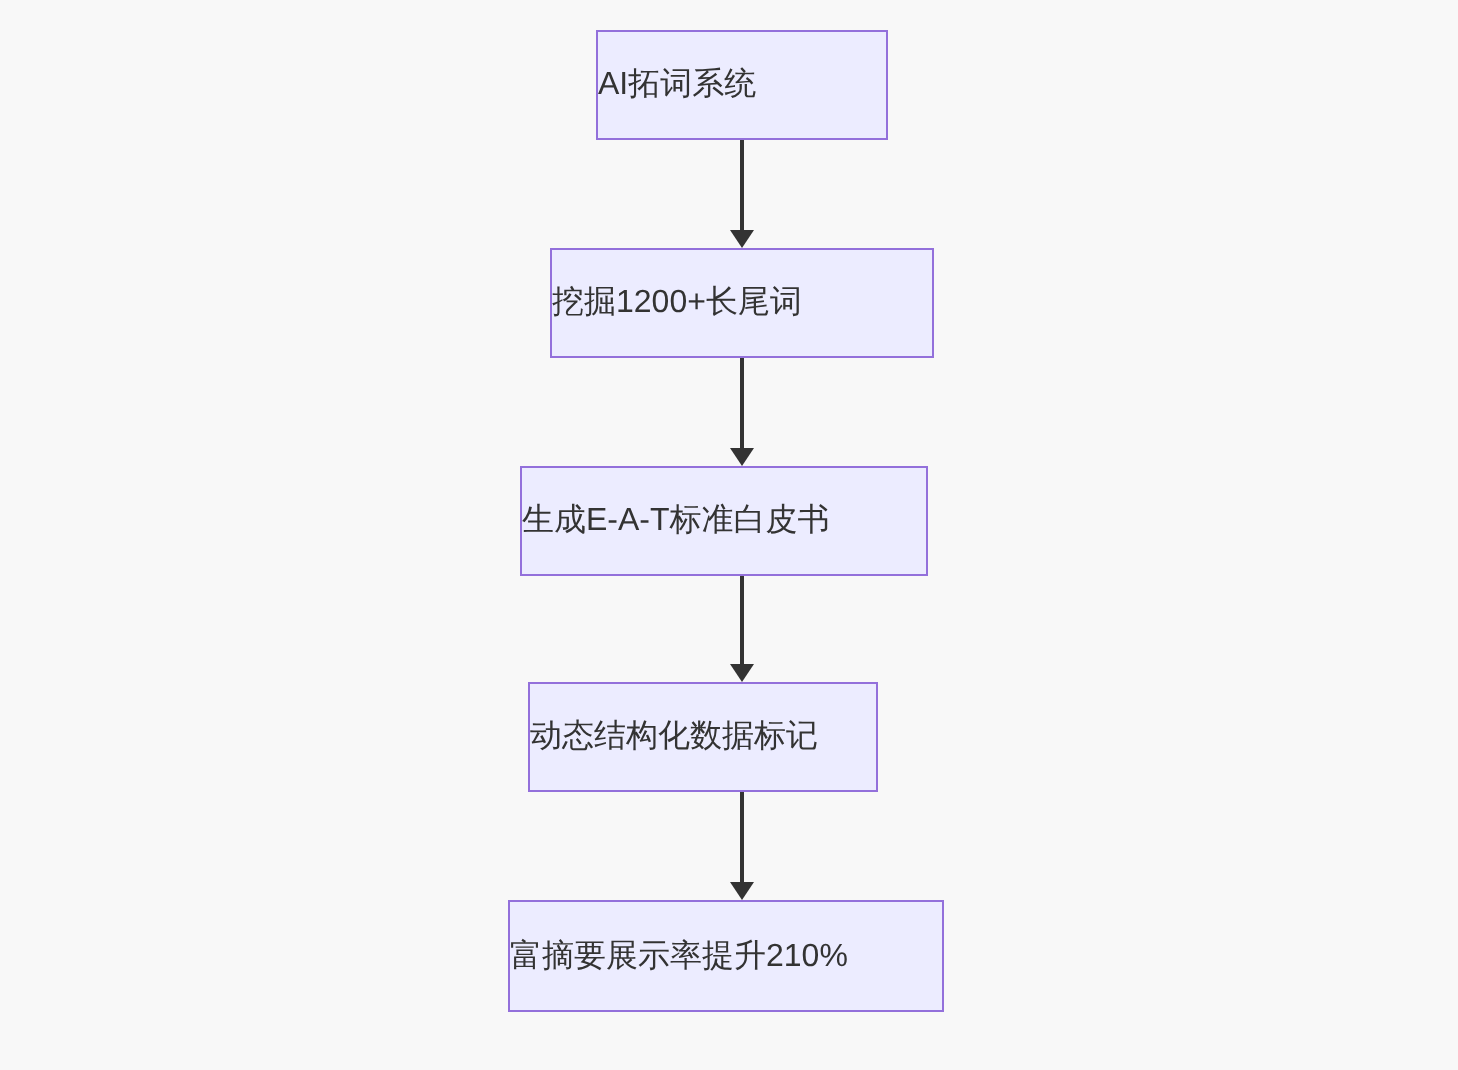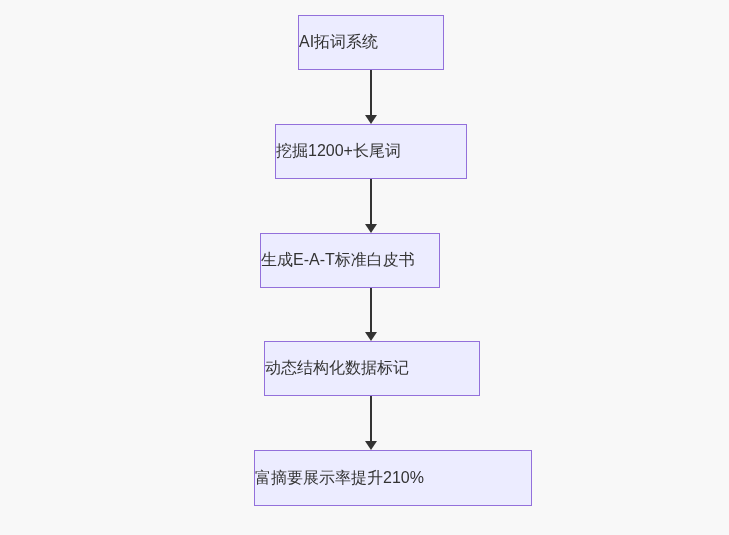--- a/index.html
+++ b/index.html
@@ -25,23 +25,23 @@
     border: 1px solid var(--node_border, #9370DB);
     color: var(--text_color, #333333);
     font-size: 16px;
     display: flex;
     align-items: center;
     text-align: center;
     white-space: nowrap;
   }
   .node-0 { left: 298px; top: 15px;  width: 146px; height: 55px; }
   .node-1 { left: 275px; top: 124px; width: 192px; height: 55px; }
-  .node-2 { left: 260px; top: 233px; width: 180px; height: 55px; }
-  .node-3 { left: 264px; top: 341px; width: 216px; height: 55px; }
-  .node-4 { left: 254px; top: 450px; width: 278px; height: 56px; }
+  .node-2 { left: 260px; top: 233px; width: 204px; height: 55px; }
+  .node-3 { left: 264px; top: 341px; width: 175px; height: 55px; }
+  .node-4 { left: 254px; top: 450px; width: 218px; height: 56px; }
 
   .flow-edge {
     position: absolute;
     left: 365px;
     width: 12px;
   }
   .edge-0 { top: 70px;  height: 54px; }
   .edge-1 { top: 179px; height: 54px; }
   .edge-2 { top: 288px; height: 53px; }
   .edge-3 { top: 396px; height: 54px; }

